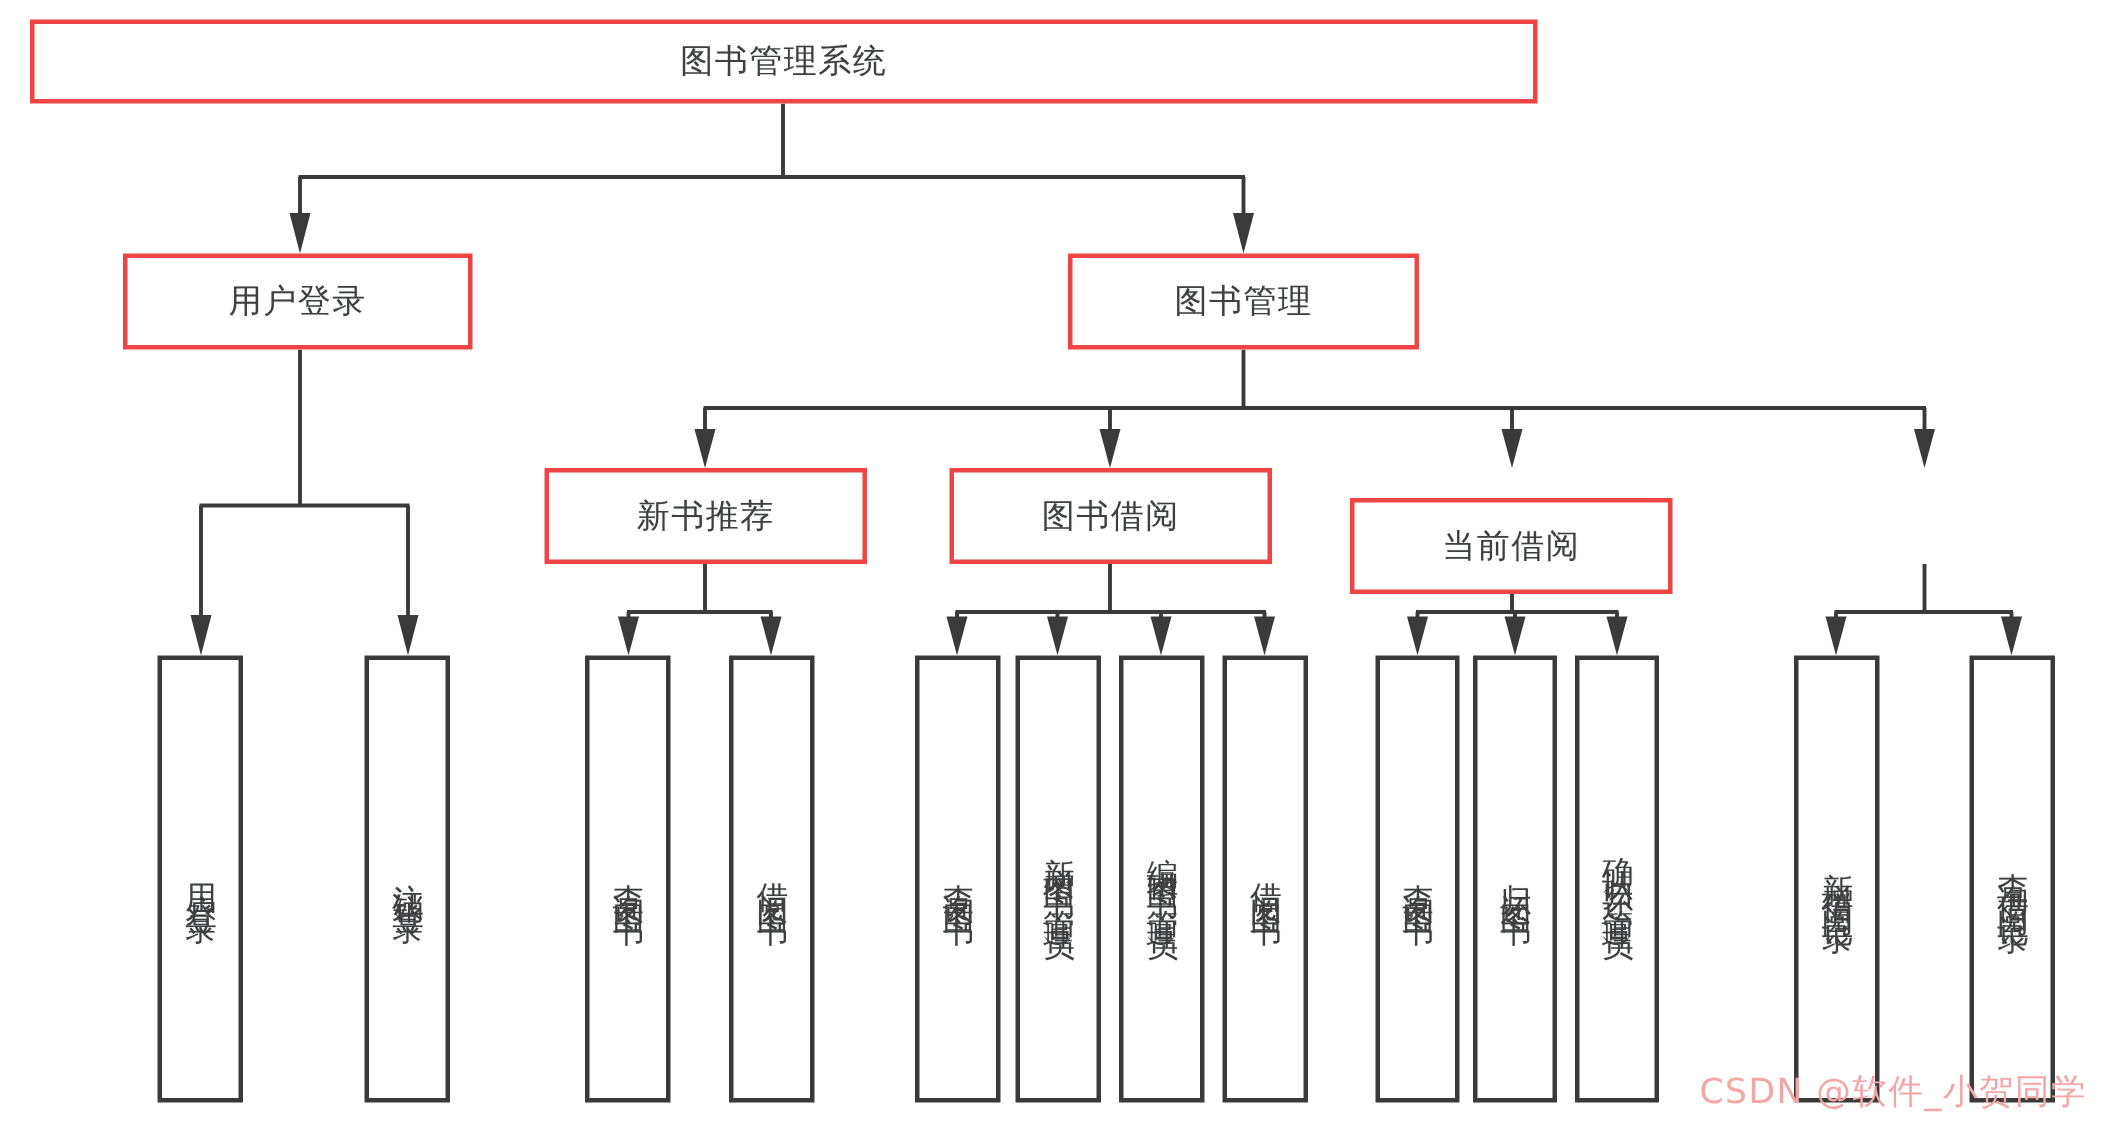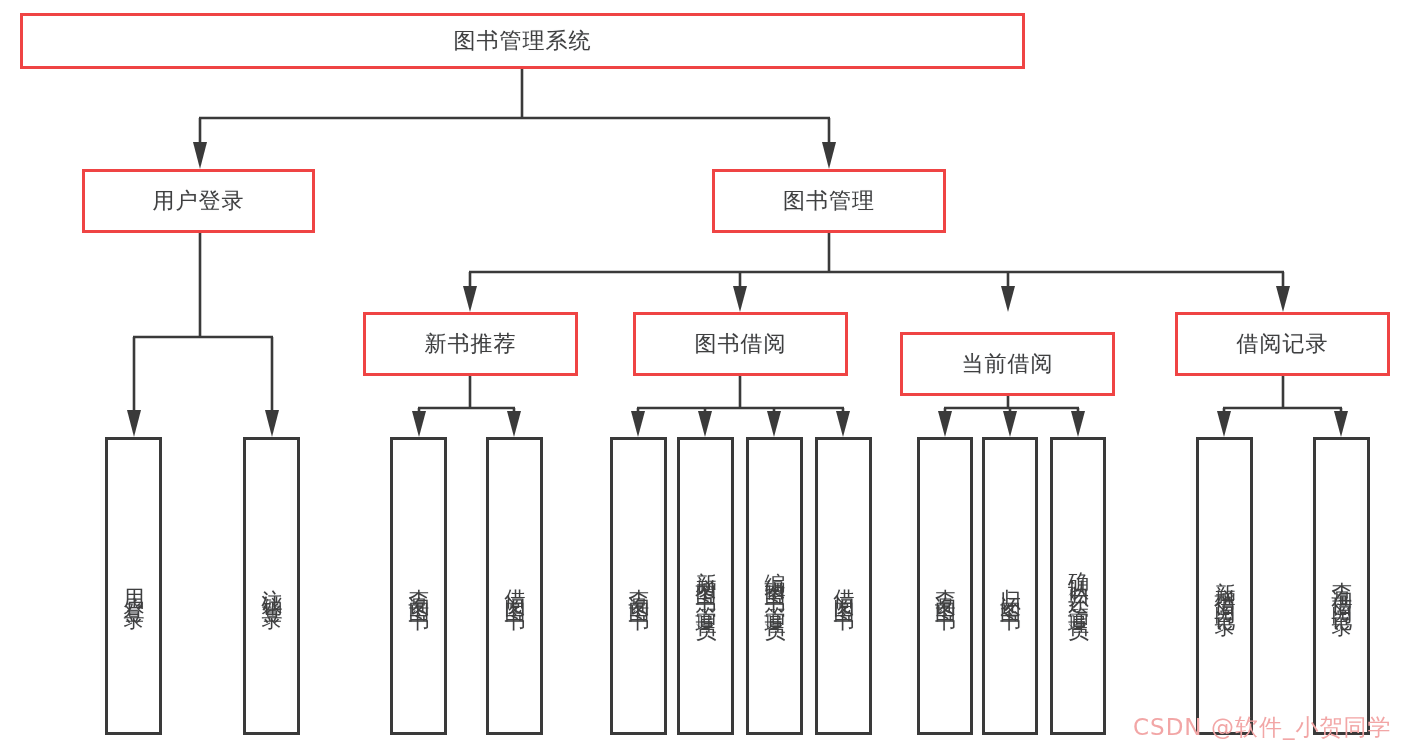--- a/index.html
+++ b/index.html
@@ -120,21 +120,20 @@
   </svg>
 
   <div class="node" style="left:20px;top:13px;width:1005px;height:56px;">图书管理系统</div>
 
   <div class="node" style="left:82px;top:169px;width:233px;height:64px;">用户登录</div>
   <div class="node" style="left:712px;top:169px;width:234px;height:64px;text-align:right;">图书管理</div>
 
   <div class="node" style="left:363px;top:312px;width:215px;height:64px;">新书推荐</div>
   <div class="node" style="left:633px;top:312px;width:215px;height:64px;">图书借阅</div>
   <div class="node" style="left:900px;top:312px;width:215px;height:64px;margin-top:20px;">当前借阅</div>
-  <div class="node" style="left:1175px;top:312px;width:215px;height:64px;">借阅记录</div>
 
   <div class="vnode" style="left:105px;">
     <span>用户登录</span>
   </div>
   <div class="vnode" style="left:243px;">
     <span>注销登录</span>
   </div>
 
   <div class="vnode" style="left:390px;">
     <span>查询图书</span>

